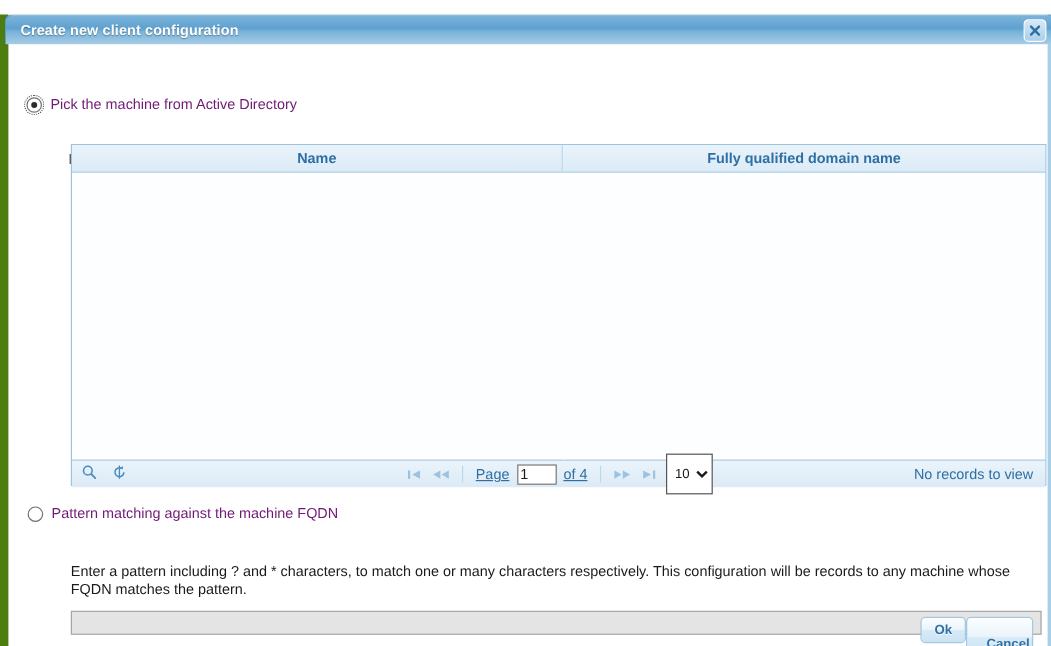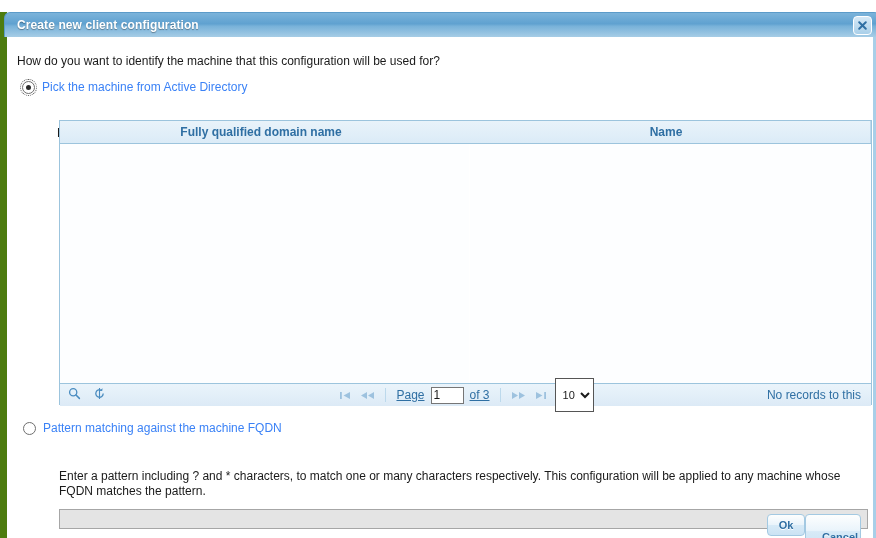--- a/index.html
+++ b/index.html
@@ -107,21 +107,21 @@
     width: 5px; height: 5px;
     border-radius: 50%;
     background: #2b2b2b;
   }
   .radio.focused {
     outline: 1px dotted #555;
     outline-offset: 1px;
   }
   .radio-label {
     font-size: 12px;
-    color: #3b82f6;
+    color: #701a75;
     white-space: nowrap;
     cursor: pointer;
   }
 
   
   .find-row {
     position: absolute;
     left: 50px; top: 85px;
     display: flex;
     align-items: center;
@@ -309,37 +309,36 @@
       <span>
         <svg width="11" height="11" viewBox="0 0 11 11">
           <path d="M2.2 2.2 L8.8 8.8 M8.8 2.2 L2.2 8.8" stroke="#2f6fa3" stroke-width="2" stroke-linecap="round"></path>
         </svg>
       </span>
     </div>
   </div>
 
   <div class="content">
 
-    <div class="question">How do you want to identify the machine that this configuration will be used for?</div>
 
     <div class="radio-row first">
       <span class="radio checked focused"></span>
       <span class="radio-label">Pick the machine from Active Directory</span>
     </div>
 
     <div class="find-row">
       <span class="find-label">Find</span>
       <input class="find-input" type="text" value="" style="">
       <button class="btn btn-search">Search</button>
     </div>
 
     <div class="grid">
       <div class="grid-head">
+        <div class="grid-th c1">Name</div>
         <div class="grid-th c2">Fully qualified domain name</div>
-        <div class="grid-th c1">Name</div>
       </div>
       <div class="grid-body">
         <div class="grid-col-sep"></div>
       </div>
 
       <div class="pager">
         <div class="pager-icons">
           <span class="pager-icon">
             <svg width="13" height="13" viewBox="0 0 13 13">
               <circle cx="5.2" cy="5.2" r="3.6" fill="none" stroke="#4a8cc0" stroke-width="1.3"></circle>
@@ -364,49 +363,49 @@
           </span>
           <span class="nav-arrow">
             <svg width="15" height="11" viewBox="0 0 15 11">
               <path d="M7 2 L7 9 L1 5.5 Z" fill="#4a8cc0"></path>
               <path d="M14 2 L14 9 L8 5.5 Z" fill="#4a8cc0"></path>
             </svg>
           </span>
           <span class="vline"></span>
           <span class="pg-label">Page</span>
           <input class="pg-input" type="text" value="1" style="">
-          <span class="pg-label">of 3</span>
+          <span class="pg-label">of 4</span>
           <span class="vline"></span>
           <span class="nav-arrow">
             <svg width="15" height="11" viewBox="0 0 15 11">
               <path d="M1 2 L1 9 L7 5.5 Z" fill="#4a8cc0"></path>
               <path d="M8 2 L8 9 L14 5.5 Z" fill="#4a8cc0"></path>
             </svg>
           </span>
           <span class="nav-arrow">
             <svg width="13" height="11" viewBox="0 0 13 11">
               <path d="M2 2 L2 9 L8.5 5.5 Z" fill="#4a8cc0"></path>
               <rect x="10.2" y="2" width="1.8" height="7" fill="#4a8cc0"></rect>
             </svg>
           </span>
           <select class="pg-sel">
             <option>10</option>
           </select>
         </div>
 
-        <div class="pager-status">No records to this</div>
+        <div class="pager-status">No records to view</div>
       </div>
     </div>
 
     <div class="radio-row second">
       <span class="radio"></span>
       <span class="radio-label">Pattern matching against the machine FQDN</span>
     </div>
 
-    <div class="pattern-desc">Enter a pattern including ? and * characters, to match one or many characters respectively. This configuration will be applied to any machine whose FQDN matches the pattern.</div>
+    <div class="pattern-desc">Enter a pattern including ? and * characters, to match one or many characters respectively. This configuration will be records to any machine whose FQDN matches the pattern.</div>
 
     <input class="pattern-input" type="text" disabled="" value="" style="">
 
     <div class="footer">
       <button class="btn btn-ok">Ok</button>
       <button class="btn btn-cancel">Cancel</button>
     </div>
 
   </div>
 </div>

